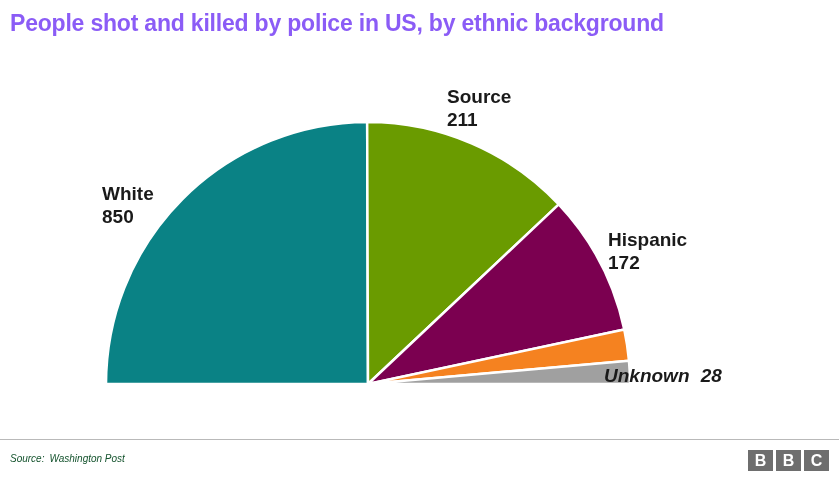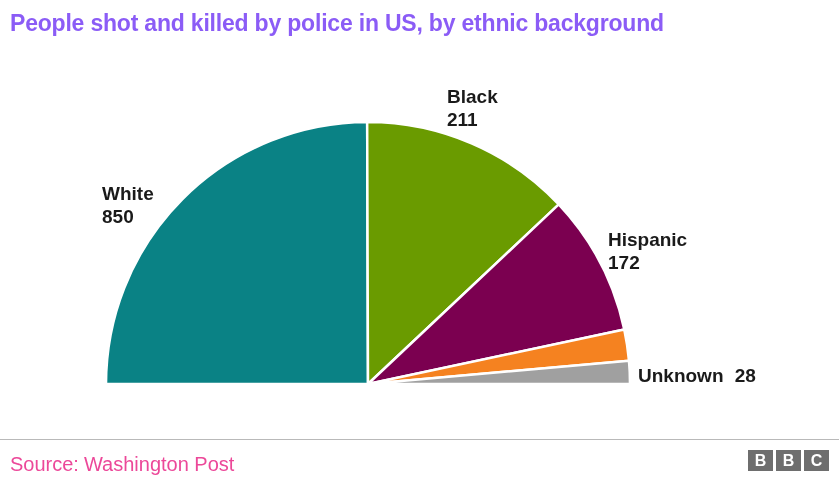--- a/index.html
+++ b/index.html
@@ -42,34 +42,35 @@
   .slice-label .lbl-name{display:block;}
   .slice-label .lbl-val{display:block;}
   .slice-label.inline .lbl-name,
   .slice-label.inline .lbl-val{display:inline;}
   .slice-label.inline .lbl-val{margin-left:6px;}
 
   #label-white   {left:102px; top:182px;}
   #label-black   {left:447px; top:85px;}
   #label-hispanic{left:608px; top:228px;}
   #label-other   {left:638px; top:332px;}
-  #label-unknown {left:638px; top:364px;}
+  #label-unknown {left:604px; top:364px;font-style:italic;}
 
   .footer-rule{
     position:absolute;
     left:0; top:439px;
     width:839px; height:1px;
     background:#b9b9b9;
   }
   .source{
     position:absolute;
     left:10px; top:453px;
-    font-size:20px;
-    color:#ec4899;
+    font-size:10px;
+    color:#14532d;
     white-space:nowrap;
+    font-style:italic;
   }
   .source .src-label{margin-right:5px;}
 
   .bbc-logo{
     position:absolute;
     right:10px; top:450px;
     display:flex;
     gap:3px;
   }
   .bbc-logo .blk{
@@ -102,21 +103,21 @@
         </g>
     </svg>
   </div>
 
   <div class="slice-label" id="label-white">
     <span class="lbl-name">White</span>
     <span class="lbl-val">850</span>
   </div>
 
   <div class="slice-label" id="label-black">
-    <span class="lbl-name">Black</span>
+    <span class="lbl-name">Source</span>
     <span class="lbl-val">211</span>
   </div>
 
   <div class="slice-label" id="label-hispanic">
     <span class="lbl-name">Hispanic</span>
     <span class="lbl-val">172</span>
   </div>
 
 
   <div class="slice-label inline" id="label-unknown">

